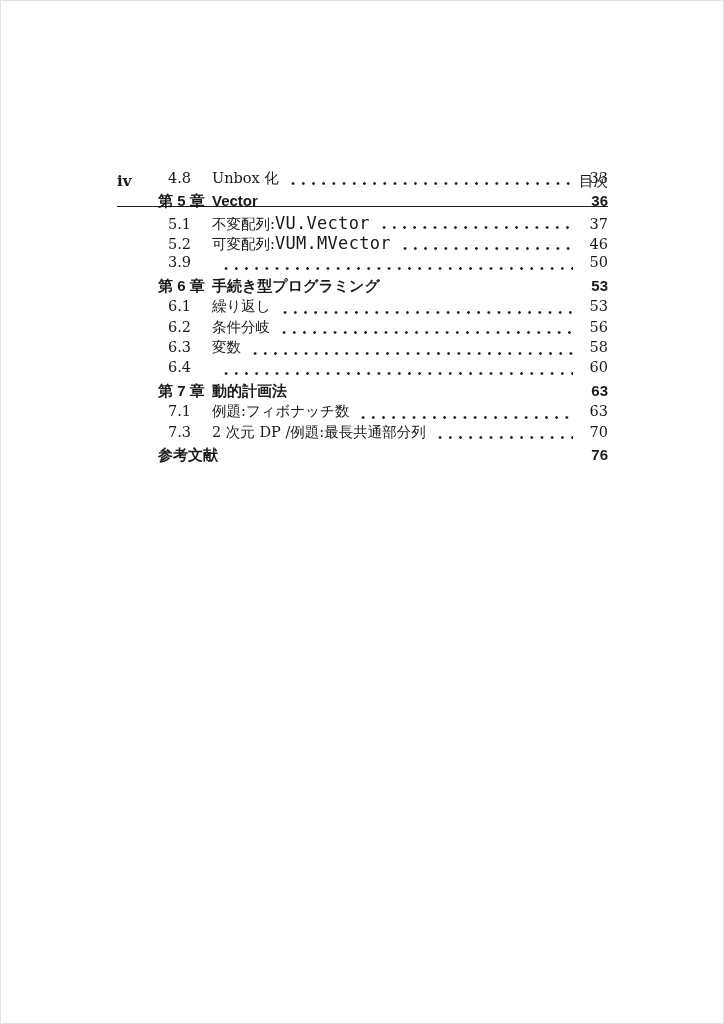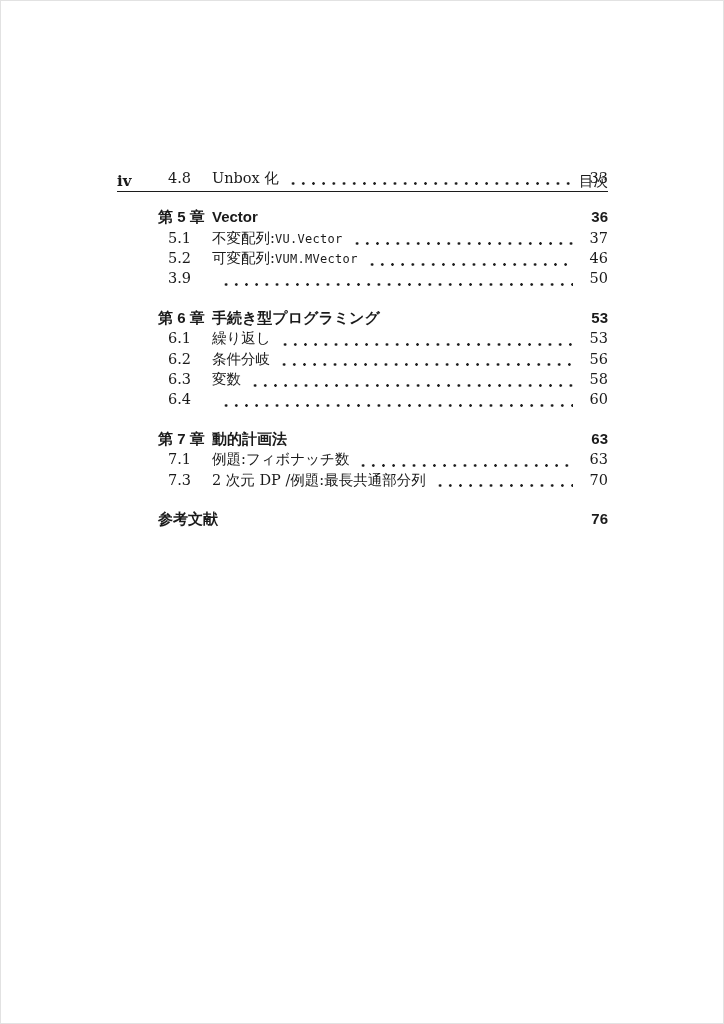--- a/index.html
+++ b/index.html
@@ -20,21 +20,21 @@
   
   .running-header {
     position: absolute;
     left: 116px;
     top: 148px;
     width: 491px;
     display: flex;
     justify-content: space-between;
     align-items: baseline;
     border-bottom: 1.6px solid #1c1c1c;
-    padding-bottom: 2px;
+    padding-bottom: 17px;
   }
   .running-header .folio {
     font-family: "DejaVu Serif", "Liberation Serif", serif;
     font-weight: 700;
     font-size: 15px;
     line-height: 1;
   }
   .running-header .htitle {
     font-family: "DejaVu Serif", "Liberation Serif", serif;
     font-size: 14.5px;
@@ -47,21 +47,21 @@
     left: 116px;
     top: 168px;
     width: 491px;
   }
   .row {
     display: flex;
     align-items: baseline;
     height: 20.4px;
     white-space: nowrap;
   }
-  .row.chapter { margin-top: 19px; }
+  .row.chapter { margin-top: 3px; }
   .row:first-child { margin-top: 0; }
   .num {
     flex: none;
     width: 95px;
     box-sizing: border-box;
   }
   .row.section .num {
     padding-left: 51px;
     font-family: "DejaVu Serif", "Liberation Serif", serif;
     font-size: 14.5px;
@@ -77,21 +77,21 @@
     font-size: 14.5px;
   }
   .row.chapter .title {
     font-family: "Liberation Sans", "DejaVu Sans", sans-serif;
     font-weight: 700;
     font-size: 15px;
   }
   .row.no-num .title { padding-left: 41px; }
   .title .code {
     font-family: "DejaVu Sans Mono", "Liberation Mono", monospace;
-    font-size: 12px;
+    font-size: 17px;
     letter-spacing: 0.3px;
     text-align: right;
   }
   .leader {
     flex: 1 1 auto;
     align-self: stretch;
     margin: 0 9px 0 7px;
     background-image: radial-gradient(circle, #1c1c1c 1.15px, rgba(0,0,0,0) 1.5px);
     background-size: 10.2px 3px;
     background-repeat: repeat-x;

